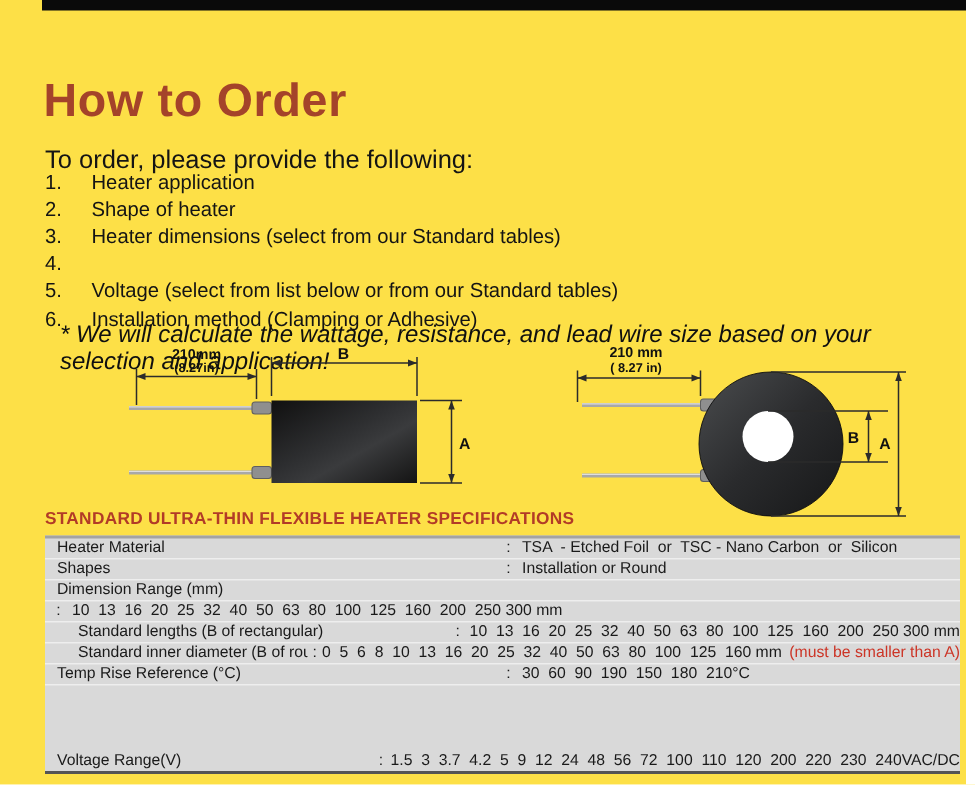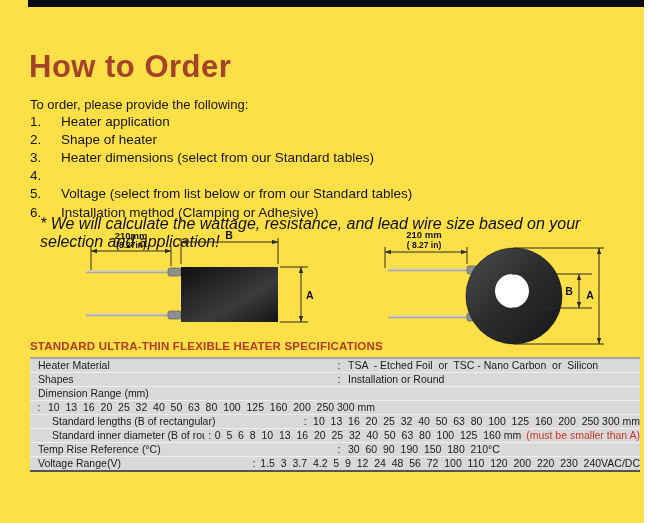--- a/index.html
+++ b/index.html
@@ -6,21 +6,21 @@
   .page {
     position:relative; width:644px; height:523px; background:#fde047;
     font-family:"Liberation Sans", sans-serif; color:#141414; overflow:hidden;
   }
   .topbar { position:absolute; left:28px; top:0; right:0; height:7px; background:#0a0a0a; }
 
   .title {
     position:absolute; left:29px; top:49px;
     font-size:31px; font-weight:bold; letter-spacing:0.5px; color:#a4432a;
   }
-  .intro { position:absolute; left:30px; top:97px; font-size:13px; }
+  .intro { position:absolute; left:30px; top:97px; font-size:17px; }
   .steps { position:absolute; left:30px; top:112px; font-size:13.5px; }
   .step  { display:flex; height:18.2px; align-items:center; }
   .step-num { width:31px; }
   .note {
     position:absolute; left:40px; top:215px;
     font-size:16px; font-style:italic; color:#101010;
   }
 
   .diagram { position:absolute; }
   #diagram-rect  { left:58px;  top:230px; }
@@ -38,21 +38,21 @@
   .spec-heading {
     position:absolute; left:30px; top:340px;
     font-size:11.5px; font-weight:bold; letter-spacing:0.2px; color:#b23b27;text-align:right;
   }
   .spec-table {
     position:absolute; left:30px; top:357px; width:610px;
     background:#d9d9d9; border-top:2px solid #a3a3a3; border-bottom:2px solid #545454;
   }
   .srow { display:flex; height:13px; line-height:13px; font-size:10.5px; color:#1a1a1a;
           border-bottom:1px solid #eeeeee; align-items:center; }
-  .srow:last-child { border-bottom:none; }
+  .srow:last-child { border-bottom:none;margin-top:44px; }
   .srow .lbl { width:300px; padding-left:8px; font-weight:normal; box-sizing:border-box;
                white-space:pre; overflow:hidden; }
   .srow.sub .lbl { font-weight:normal; padding-left:22px; }
   .srow .col { width:18px; text-align:center; }
   .srow .val { white-space:pre; }
   .red-note  { color:#cc3527; padding-left:5px; white-space:pre; }
 </style>
 </head>
 <body>
 

